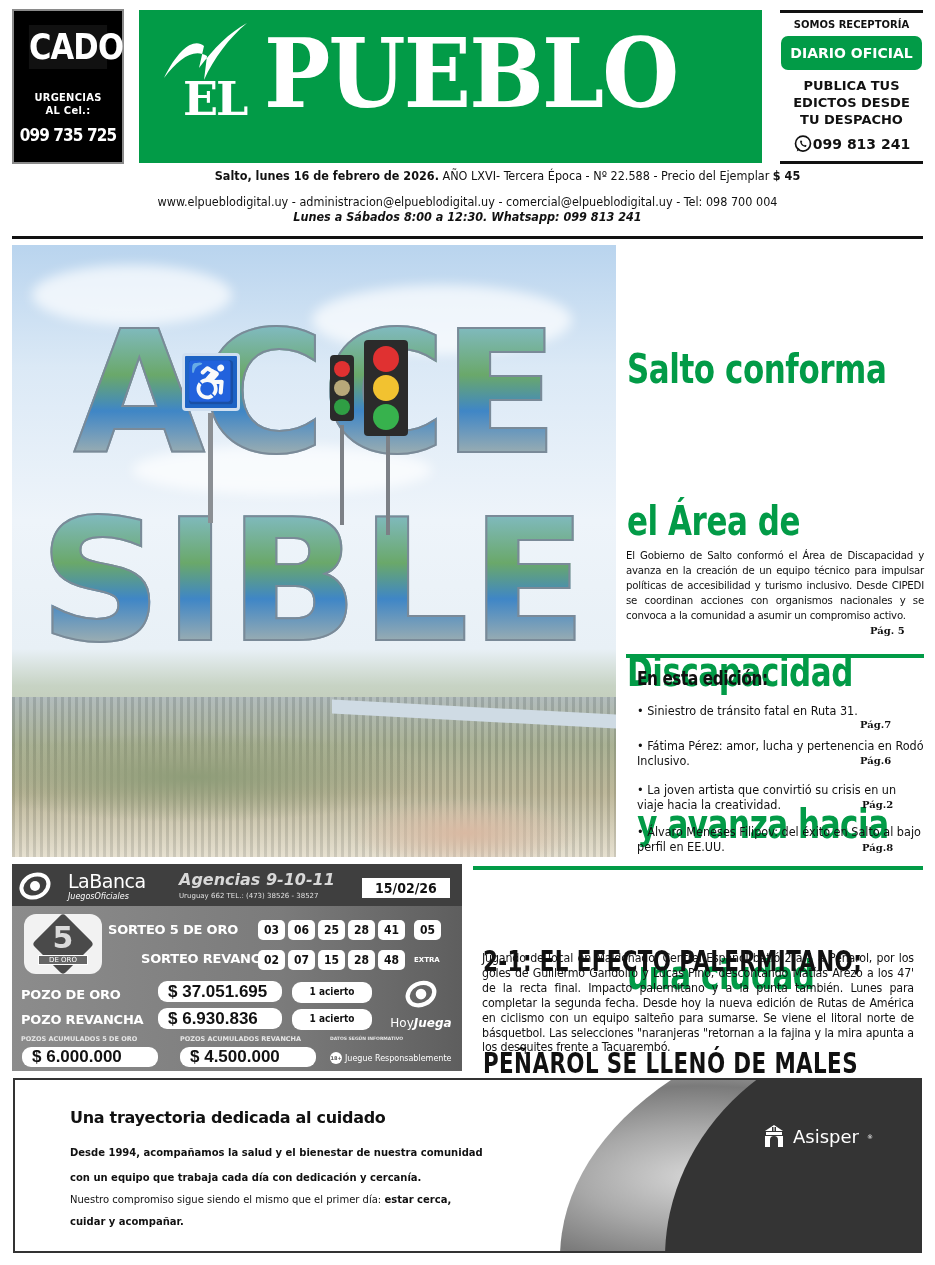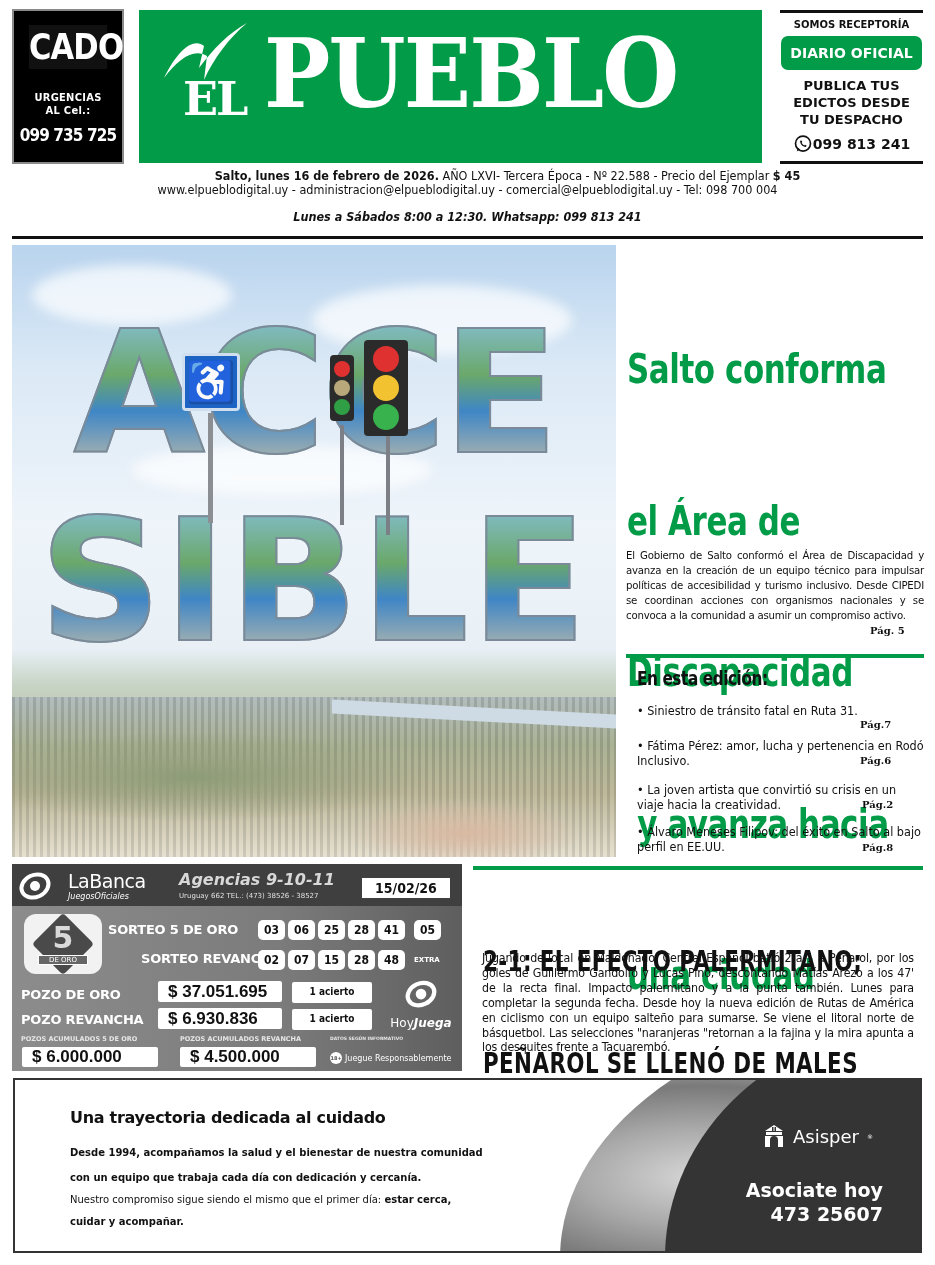--- a/index.html
+++ b/index.html
@@ -46,21 +46,21 @@
     margin: 6px auto 0; width: 141px; height: 34px; background: #029b47; color: #fff; border-radius: 7px;
     font-family: "DejaVu Sans", sans-serif; font-weight: bold; font-size: 14px; line-height: 34px;
   }
   .recept-pub { margin-top: 7px; font-family: "DejaVu Sans", sans-serif; font-weight: bold; font-size: 13px; line-height: 17px; }
   .recept-wa { margin-top: 6px; display: flex; align-items: center; justify-content: center; gap: 0;
     font-family: "DejaVu Sans", sans-serif; font-weight: bold; font-size: 14px; }
 
   .dateline { position: absolute; left: 0; width: 935px; text-align: center; font-family: "DejaVu Sans Condensed", "DejaVu Sans", sans-serif; font-size: 12.5px; white-space: nowrap; }
   .dl1 { top: 168px; left: 40px; }
   .dl1 b { font-weight: bold; }
-  .dl2 { top: 182px; left: 0; }
+  .dl2 { top: 194px; left: 0; }
   .dl3 { top: 209px; left: 0; font-style: italic; font-weight: bold; text-align: center; }
 
   .rule-top { position: absolute; left: 12px; top: 236px; width: 911px; height: 3px; background: #111; }
 
   
   .hero {
     position: absolute; left: 12px; top: 245px; width: 604px; height: 612px; overflow: hidden;
     background: linear-gradient(180deg, #b9d4ee 0%, #dbe9f6 20%, #eef4fa 45%, #e8f0f6 66%, #c7d3c4 72%, #b9bfa7 82%, #d2cab3 92%, #f1ece0 100%);
   }
   .hero .cloud { position: absolute; border-radius: 50%; background: rgba(255,255,255,0.7); filter: blur(6px); }
@@ -121,21 +121,21 @@
   .lot-ag { position: absolute; left: 167px; top: 6px; font-family: "DejaVu Sans", sans-serif; font-weight: bold; font-style: italic; font-size: 16px; color: #d8d8d8; }
   .lot-addr { position: absolute; left: 167px; top: 28px; font-family: "DejaVu Sans", sans-serif; font-size: 7px; color: #e0e0e0; }
   .lot-date { position: absolute; left: 350px; top: 14px; width: 88px; height: 20px; background: #fff; color: #111; font-family: "DejaVu Sans Condensed", "DejaVu Sans", sans-serif; font-weight: bold; font-size: 14px; line-height: 20px; text-align: center; }
   .lot-badge { position: absolute; left: 12px; top: 50px; width: 78px; height: 60px; background: #f2f2f2; border-radius: 12px; }
   .lot-diamond { position: absolute; left: 17px; top: 8px; width: 44px; height: 44px; background: #4a4a4a; transform: rotate(45deg); border-radius: 4px; }
   .lot-five { position: absolute; left: 0; top: 6px; width: 78px; text-align: center; font-family: "DejaVu Sans", sans-serif; font-weight: bold; font-size: 30px; color: #dadada; }
   .lot-oro { position: absolute; left: 14px; top: 41px; width: 50px; height: 10px; background: #666; border: 1px solid #fff; color: #fff; font-size: 7px; text-align: center; line-height: 8px; font-family: "DejaVu Sans", sans-serif; }
   .lot-label { position: absolute; font-family: "DejaVu Sans", sans-serif; font-weight: bold; font-size: 13px; letter-spacing: -0.2px; }
   .ball { position: absolute; width: 27px; height: 20px; background: #fff; color: #111; border-radius: 5px; font-family: "DejaVu Sans Condensed", "DejaVu Sans", sans-serif; font-weight: bold; font-size: 12px; line-height: 20px; text-align: center; }
   .extra { position: absolute; left: 402px; top: 92px; font-size: 7px; font-weight: bold; font-family: "DejaVu Sans", sans-serif; }
-  .pill { position: absolute; height: 21px; background: #fff; color: #111; border-radius: 2px; font-family: "Liberation Sans", sans-serif; font-weight: bold; }
+  .pill { position: absolute; height: 21px; background: #fff; color: #111; border-radius: 9px; font-family: "Liberation Sans", sans-serif; font-weight: bold; }
   .pill-money { font-size: 17px; line-height: 21px; padding-left: 10px; }
   .pill-acierto { font-size: 10px; line-height: 19px; text-align: center; font-family: "DejaVu Sans Condensed", "DejaVu Sans", sans-serif; }
   .lot-small { position: absolute; font-family: "DejaVu Sans", sans-serif; font-size: 6.5px; font-weight: bold; color: #e6e6e6; }
   .hoyjuega { position: absolute; left: 374px; top: 112px; width: 70px; text-align: center; }
   .hoyjuega-txt { font-family: "DejaVu Sans", sans-serif; font-size: 12px; margin-top: 2px; }
   .hoyjuega-txt b { font-style: italic; }
   .resp { position: absolute; left: 318px; top: 188px; font-family: "DejaVu Sans", sans-serif; font-size: 8px; display: flex; align-items: center; gap: 3px; }
   .resp .eighteen { width: 12px; height: 12px; border-radius: 50%; background: #fff; color: #555; font-size: 5px; line-height: 12px; text-align: center; font-weight: bold; }
 
   
@@ -353,17 +353,13 @@
     <svg width="22" height="24" viewBox="0 0 22 24">
       <path d="M11 1 L20 7 L2 7 Z" fill="#fff"></path>
       <rect x="3" y="8" width="16" height="3" fill="#fff"></rect>
       <path d="M2 12 H20 V23 H15 V16 A4 4 0 0 0 7 16 V23 H2 Z" fill="#fff"></path>
       <rect x="9" y="3" width="1.5" height="5" fill="#343434"></rect>
         <rect x="11.5" y="3" width="1.5" height="5" fill="#343434"></rect>
     </svg>
     <span>Asisper</span>
       <sup>®</sup>
   </div>
-  <div class="ad-cta">
-    <div>Asociate hoy</div>
-    <div>473 25607</div>
-  </div>
 </div>
 
 </body></html>

